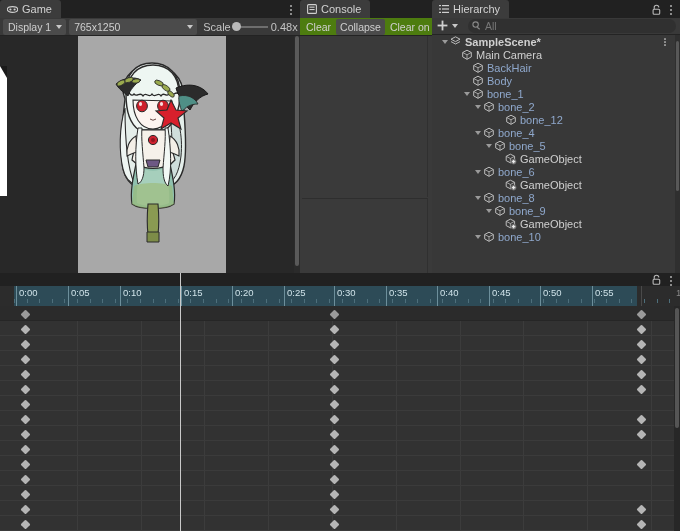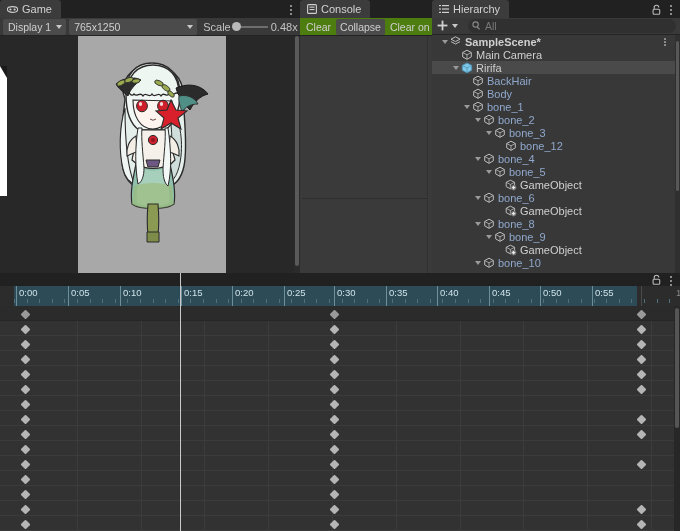--- a/index.html
+++ b/index.html
@@ -407,31 +407,20 @@
           <span style="flex: 0 0 19px;"></span>
           <span class="twisty"></span>
           <span class="gicon">
             <svg width="12" height="12" viewBox="0 0 12 12">
               <path d="M6 1.2 L10.3 3.5 V7.9 L6 10.3 L1.7 7.9 V3.5 Z" fill="none" stroke="#bdbdbd" stroke-width="1"></path>
               <path d="M1.7 3.5 L6 5.8 L10.3 3.5 M6 5.8 V10.3" fill="none" stroke="#bdbdbd" stroke-width="0.8"></path>
             </svg>
           </span>
           <span class="name white" style="margin-left: 3px;">Main Camera</span>
         </div>
-        <div class="hrow sel">
-          <span style="flex: 0 0 19px;"></span>
-          <span class="twisty open"></span>
-          <span class="gicon">
-            <svg width="12" height="12" viewBox="0 0 12 12">
-              <path d="M6 1 L10.7 3.4 V8.2 L6 10.8 L1.3 8.2 V3.4 Z" fill="#7fc7e8" stroke="#4e93b5" stroke-width="0.9"></path>
-              <path d="M1.3 3.4 L6 5.9 L10.7 3.4 M6 5.9 V10.8" fill="none" stroke="#4e93b5" stroke-width="0.8"></path>
-            </svg>
-          </span>
-          <span class="name white" style="margin-left: 3px;">Ririfa</span>
-        </div>
         <div class="hrow">
           <span style="flex: 0 0 30px;"></span>
           <span class="twisty"></span>
           <span class="gicon">
             <svg width="12" height="12" viewBox="0 0 12 12">
               <path d="M6 1.2 L10.3 3.5 V7.9 L6 10.3 L1.7 7.9 V3.5 Z" fill="none" stroke="#bdbdbd" stroke-width="1"></path>
               <path d="M1.7 3.5 L6 5.8 L10.3 3.5 M6 5.8 V10.3" fill="none" stroke="#bdbdbd" stroke-width="0.8"></path>
             </svg>
           </span>
           <span class="name blue" style="margin-left: 3px;">BackHair</span>
@@ -461,31 +450,20 @@
         <div class="hrow">
           <span style="flex: 0 0 41px;"></span>
           <span class="twisty open"></span>
           <span class="gicon">
             <svg width="12" height="12" viewBox="0 0 12 12">
               <path d="M6 1.2 L10.3 3.5 V7.9 L6 10.3 L1.7 7.9 V3.5 Z" fill="none" stroke="#bdbdbd" stroke-width="1"></path>
               <path d="M1.7 3.5 L6 5.8 L10.3 3.5 M6 5.8 V10.3" fill="none" stroke="#bdbdbd" stroke-width="0.8"></path>
             </svg>
           </span>
           <span class="name blue" style="margin-left: 3px;">bone_2</span>
-        </div>
-        <div class="hrow">
-          <span style="flex: 0 0 52px;"></span>
-          <span class="twisty open"></span>
-          <span class="gicon">
-            <svg width="12" height="12" viewBox="0 0 12 12">
-              <path d="M6 1.2 L10.3 3.5 V7.9 L6 10.3 L1.7 7.9 V3.5 Z" fill="none" stroke="#bdbdbd" stroke-width="1"></path>
-              <path d="M1.7 3.5 L6 5.8 L10.3 3.5 M6 5.8 V10.3" fill="none" stroke="#bdbdbd" stroke-width="0.8"></path>
-            </svg>
-          </span>
-          <span class="name blue" style="margin-left: 3px;">bone_3</span>
         </div>
         <div class="hrow">
           <span style="flex: 0 0 63px;"></span>
           <span class="twisty"></span>
           <span class="gicon">
             <svg width="12" height="12" viewBox="0 0 12 12">
               <path d="M6 1.2 L10.3 3.5 V7.9 L6 10.3 L1.7 7.9 V3.5 Z" fill="none" stroke="#bdbdbd" stroke-width="1"></path>
               <path d="M1.7 3.5 L6 5.8 L10.3 3.5 M6 5.8 V10.3" fill="none" stroke="#bdbdbd" stroke-width="0.8"></path>
             </svg>
           </span>

